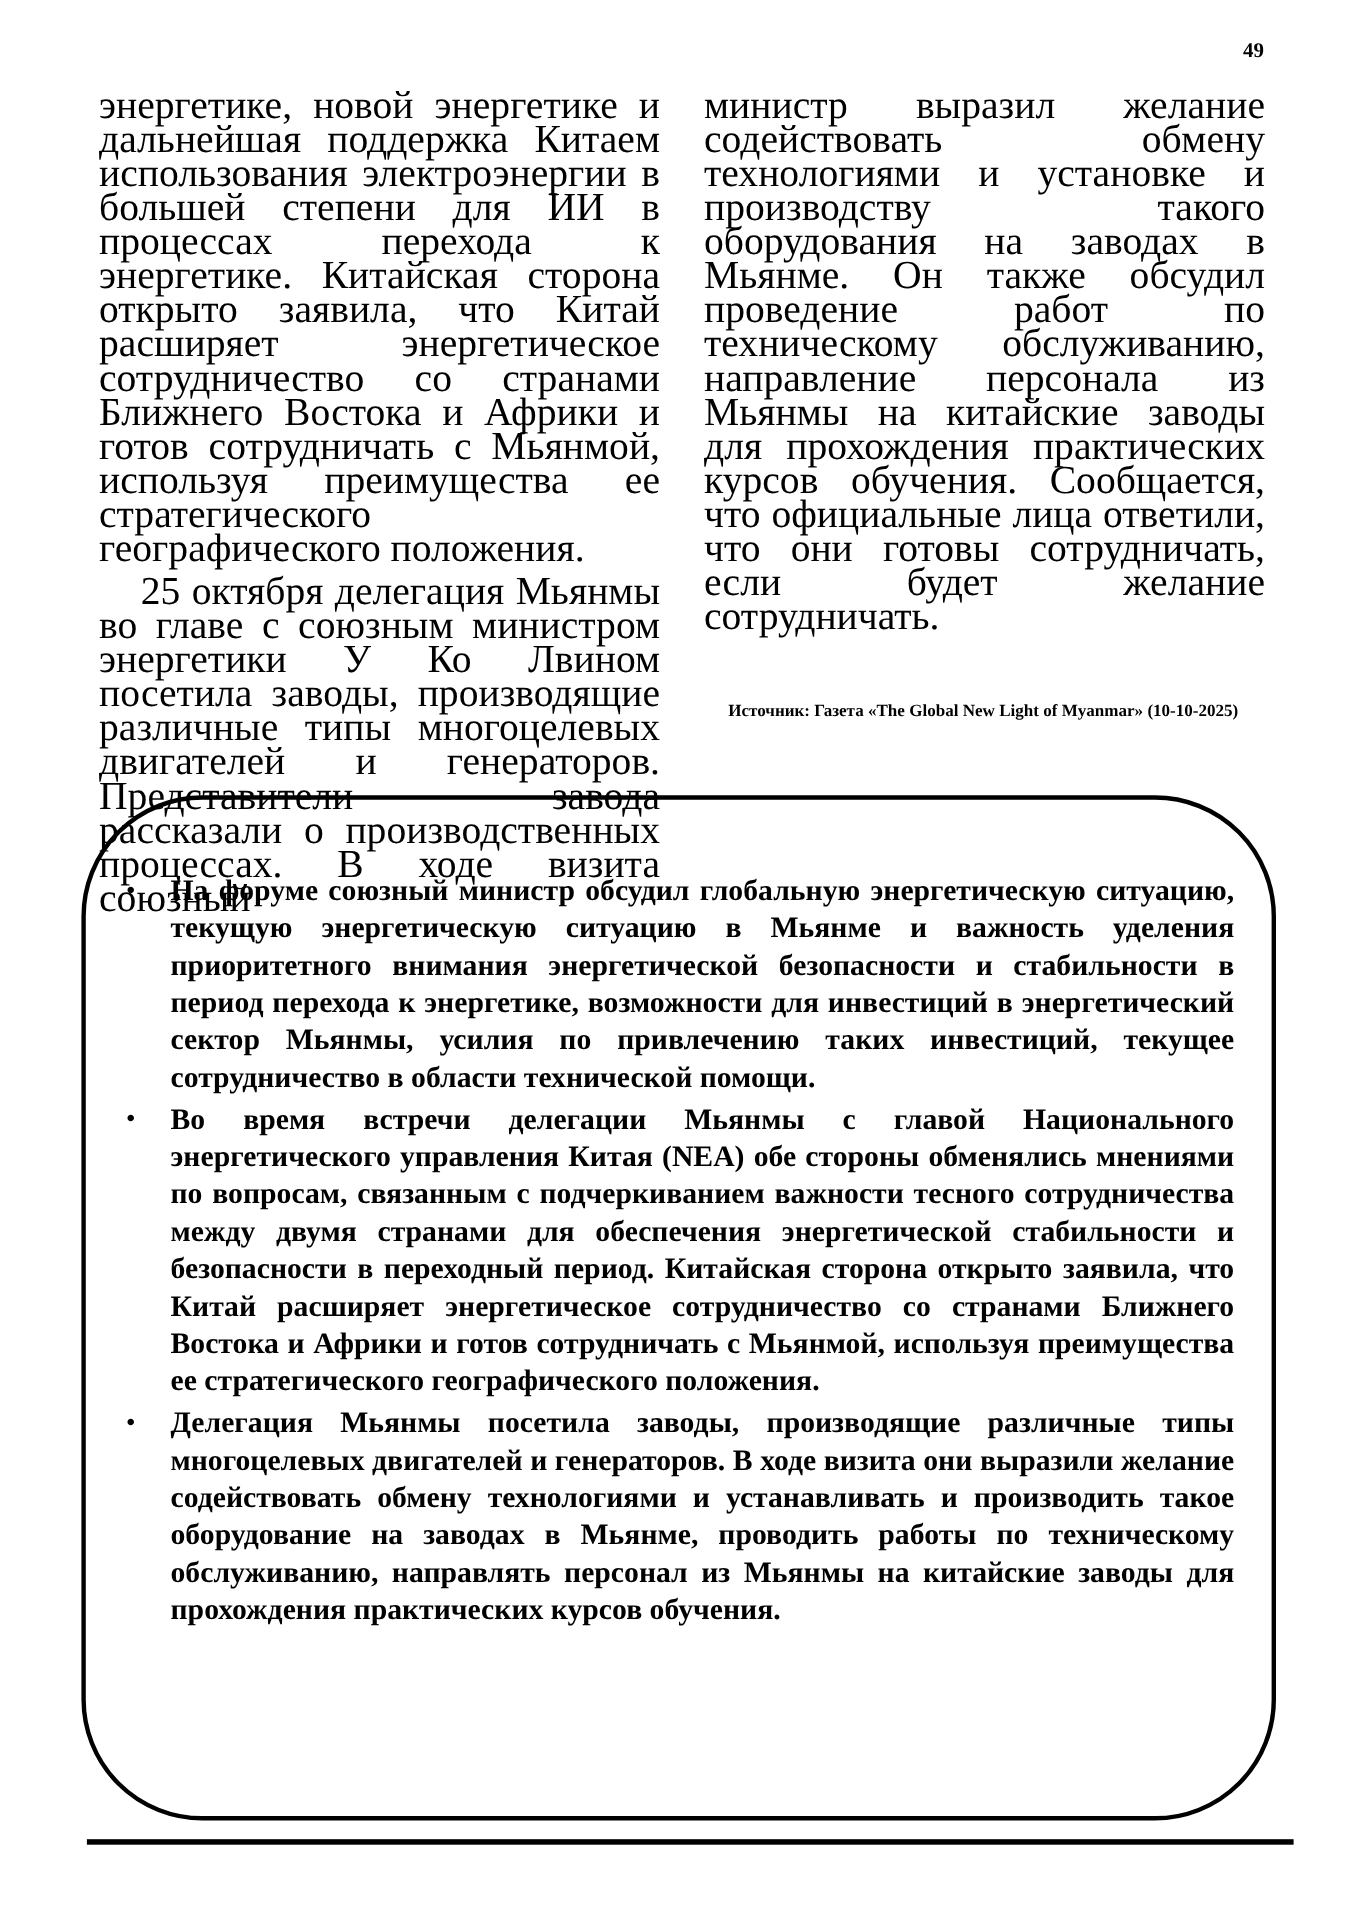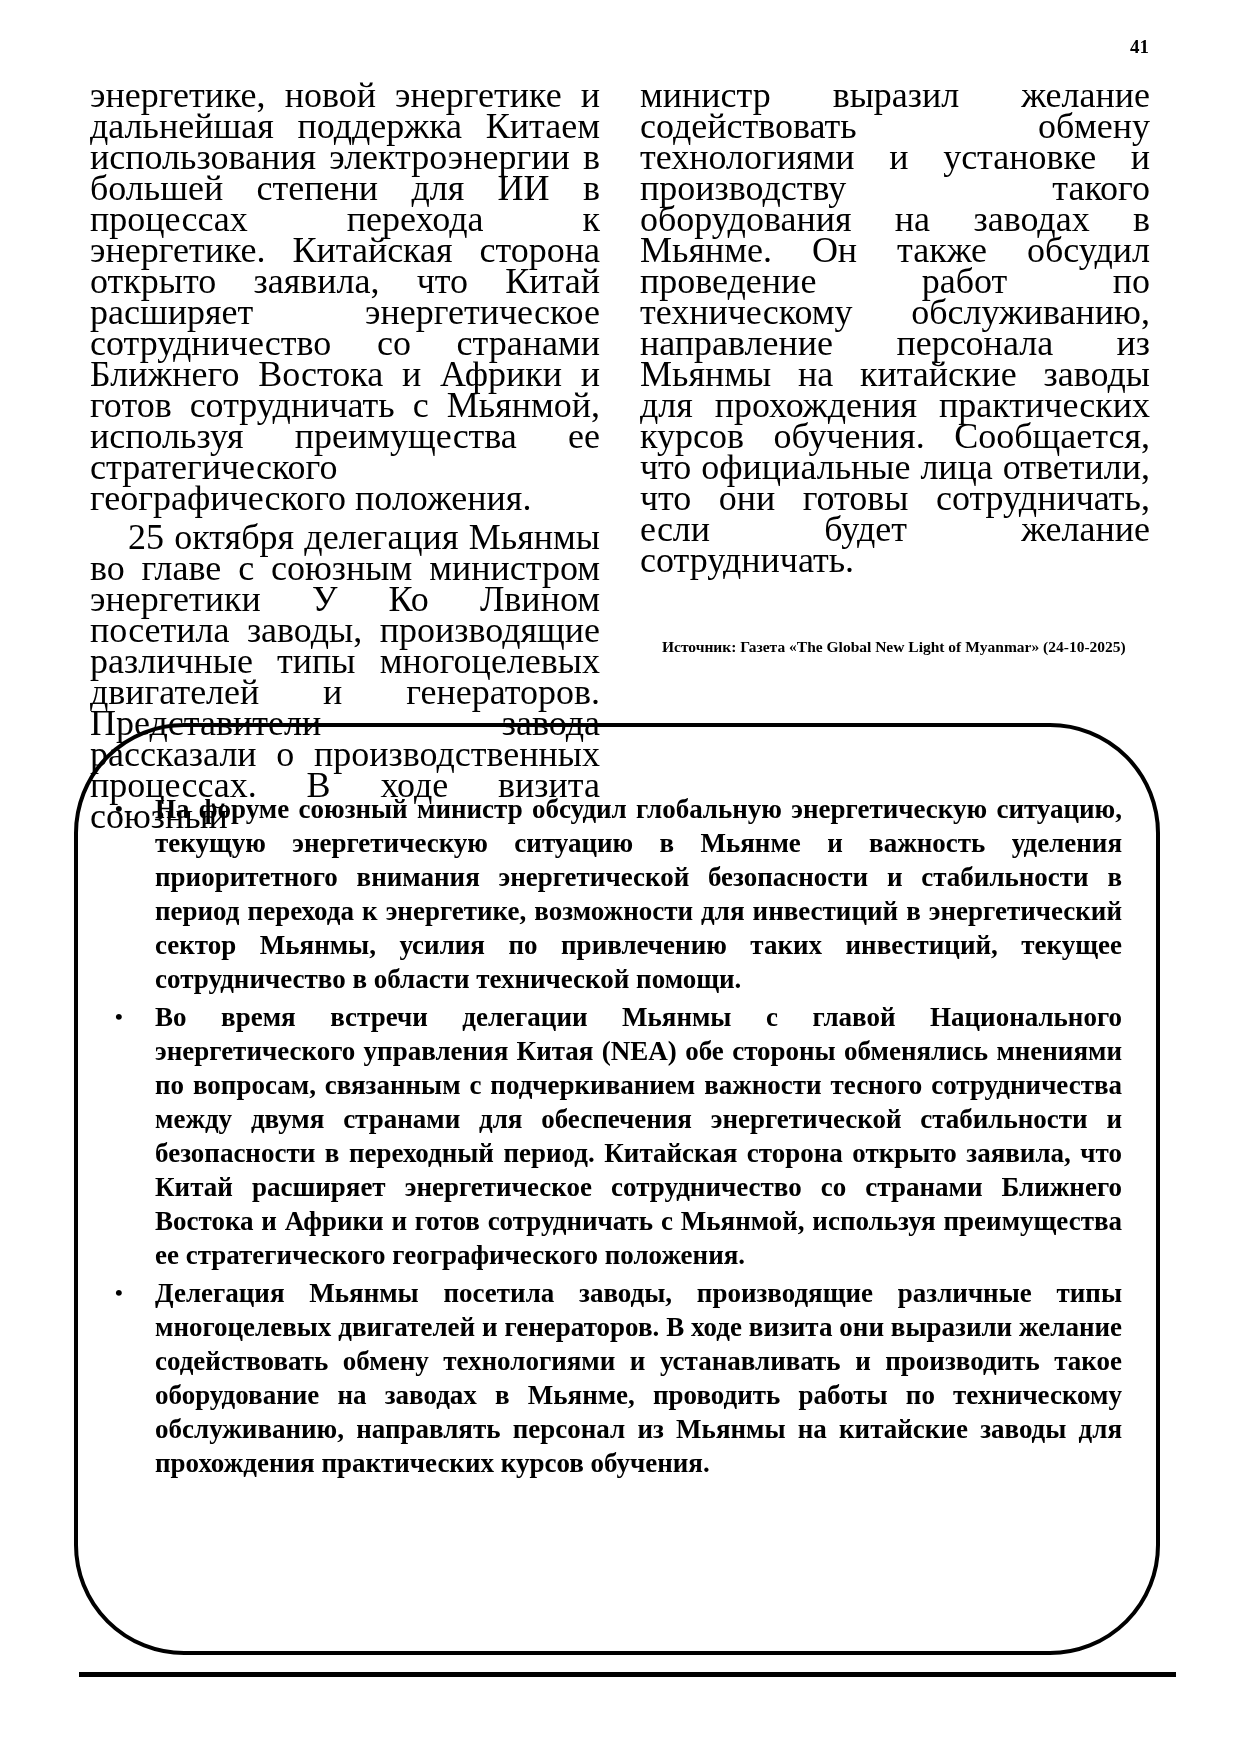--- a/index.html
+++ b/index.html
@@ -18,32 +18,32 @@
   .summary-list { position: absolute; left: 155px; top: 792px; width: 967px; margin: 0; padding: 0;
                   list-style: none; font-weight: bold; font-size: 27px; line-height: 34px;
                   text-align: justify; }
   .summary-list li { position: relative; margin-bottom: 4px; }
   .bullet { position: absolute; left: -40px; top: 0; font-size: 22px; }
   .rule { position: absolute; left: 79px; top: 1672px; width: 1097px; height: 5px; background: #000; }
 </style>
 </head>
 <body>
 
-<div class="page-number">41</div>
+<div class="page-number">49</div>
 
 <div class="col col-left">
   <p>энергетике, новой энергетике и дальнейшая поддержка Китаем использования электроэнергии в большей степени для ИИ в процессах перехода к энергетике. Китайская сторона открыто заявила, что Китай расширяет энергетическое сотрудничество со странами Ближнего Востока и Африки и готов сотрудничать с Мьянмой, используя преимущества ее стратегического географического положения.</p>
   <p>25 октября делегация Мьянмы во главе с союзным министром энергетики У Ко Лвином посетила заводы, производящие различные типы многоцелевых двигателей и генераторов. Представители завода рассказали о производственных процессах. В ходе визита союзный</p>
 </div>
 
 <div class="col col-right">
   <p>министр выразил желание содействовать обмену технологиями и установке и производству такого оборудования на заводах в Мьянме. Он также обсудил проведение работ по техническому обслуживанию, направление персонала из Мьянмы на китайские заводы для прохождения практических курсов обучения. Сообщается, что официальные лица ответили, что они готовы сотрудничать, если будет желание сотрудничать.</p>
 </div>
 
-<div class="source">Источник: Газета «The Global New Light of Myanmar» (24-10-2025)</div>
+<div class="source">Источник: Газета «The Global New Light of Myanmar» (10-10-2025)</div>
 
 <div class="summary-box"></div>
 
 <ul class="summary-list">
   <li>
     <span class="bullet">•</span>
     <span>На форуме союзный министр обсудил глобальную энергетическую ситуацию, текущую энергетическую ситуацию в Мьянме и важность уделения приоритетного внимания энергетической безопасности и стабильности в период перехода к энергетике, возможности для инвестиций в энергетический сектор Мьянмы, усилия по привлечению таких инвестиций, текущее сотрудничество в области технической помощи.</span>
   </li>
   <li>
     <span class="bullet">•</span>

